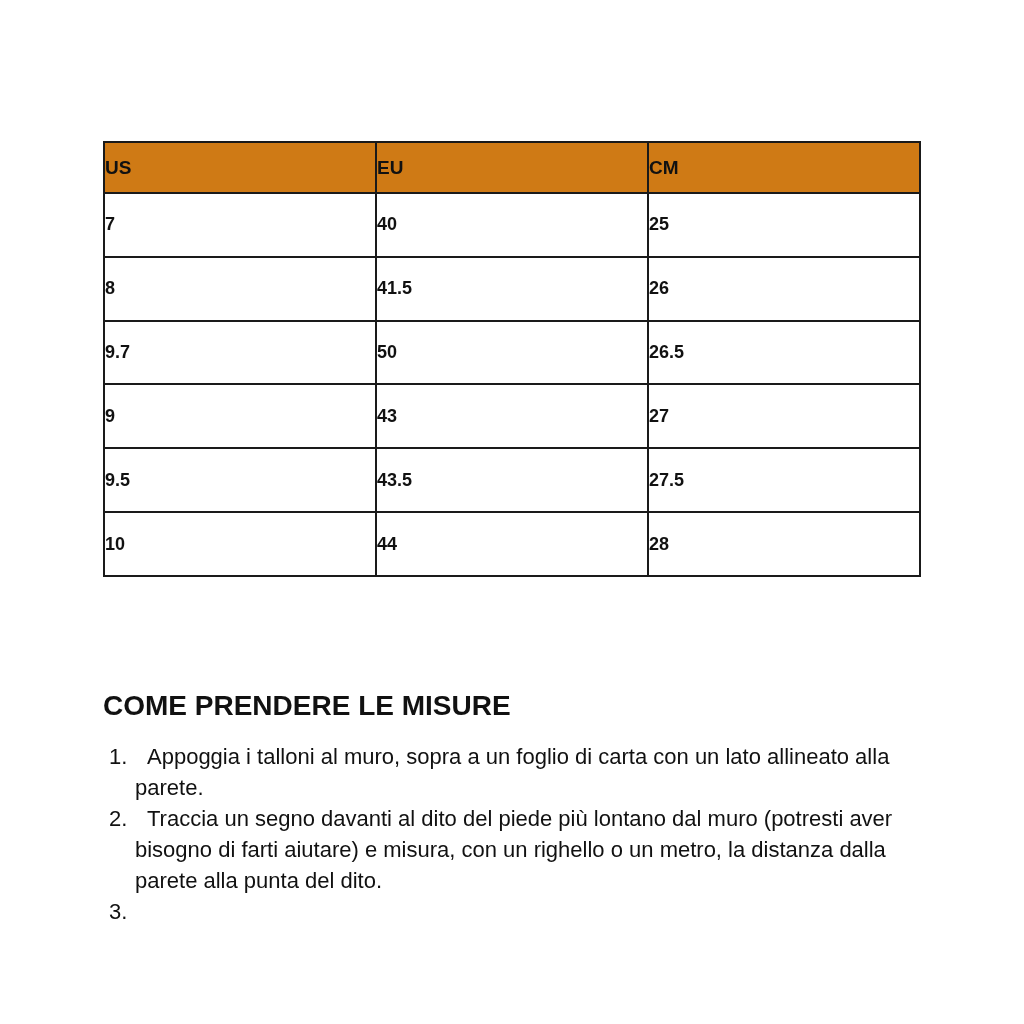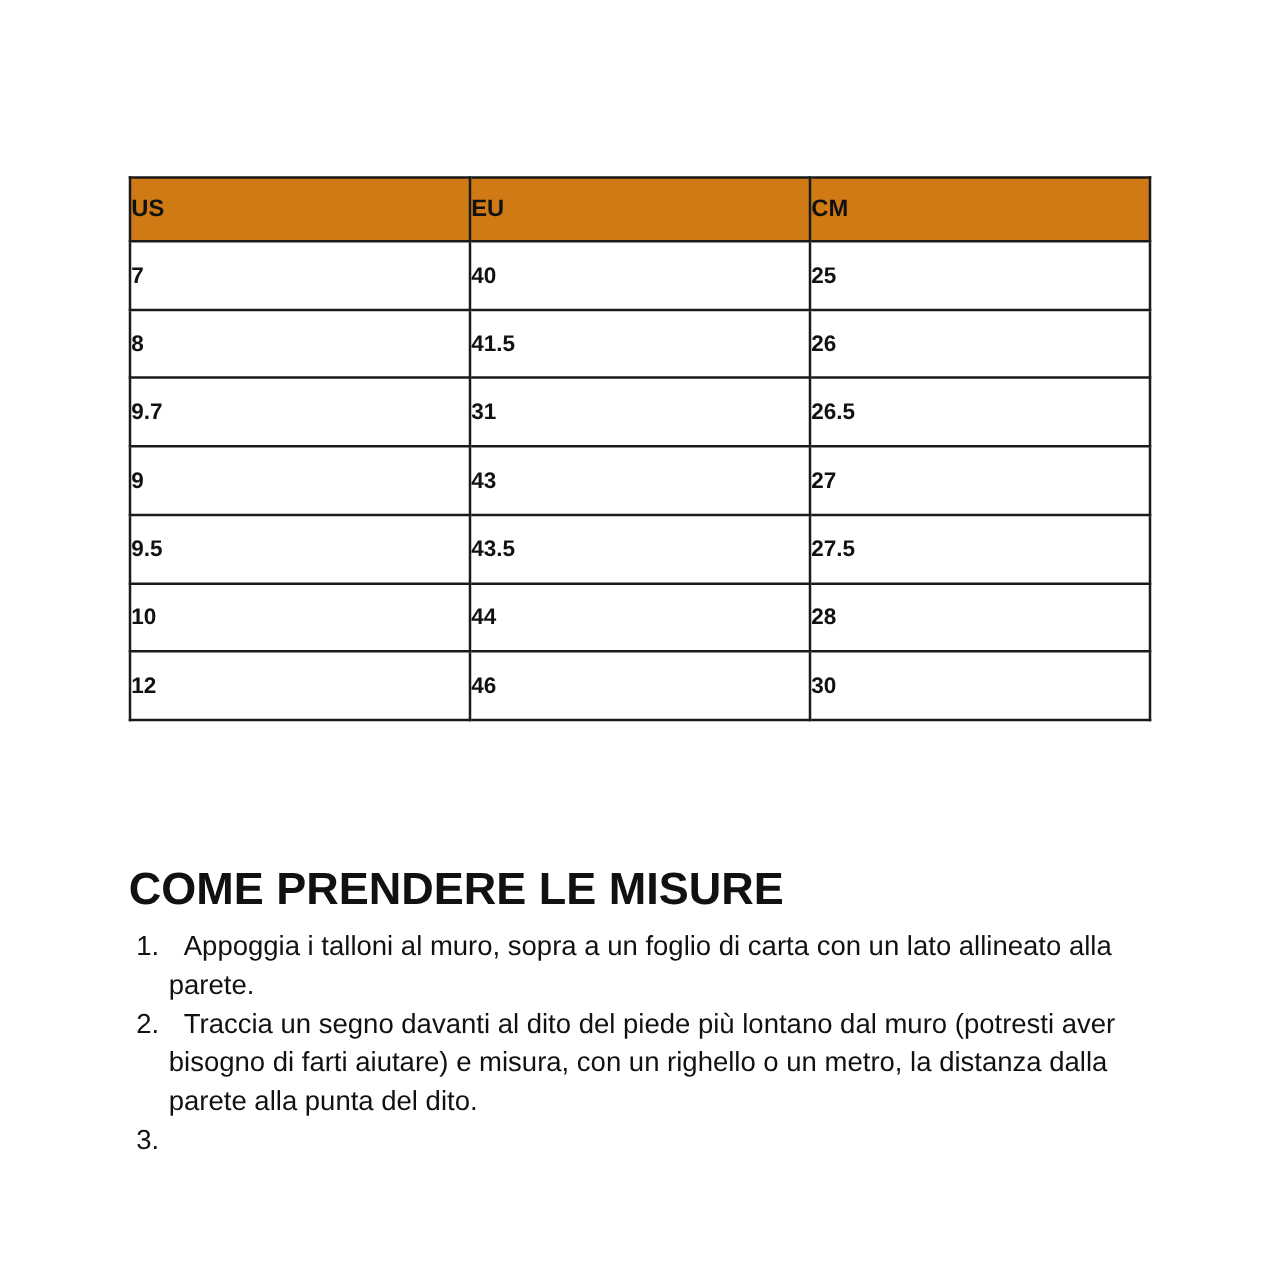--- a/index.html
+++ b/index.html
@@ -46,21 +46,21 @@
   }
   table.size-table td {
     font-size: 18px;
     font-weight: bold;
     background: #ffffff;
   }
   .section-heading {
     position: absolute;
     left: 103px;
     top: 690px;
-    font-size: 36px;
+    font-size: 28px;
     font-weight: bold;
     white-space: nowrap;
   }
   .steps {
     position: absolute;
     left: 135px;
     top: 741px;
     width: 786px;
     font-size: 22px;
     line-height: 31px;
@@ -96,42 +96,37 @@
         <td>40</td>
         <td>25</td>
       </tr>
       <tr>
         <td>8</td>
         <td>41.5</td>
         <td>26</td>
       </tr>
       <tr>
         <td>9.7</td>
-        <td>31</td>
+        <td>50</td>
         <td>26.5</td>
       </tr>
       <tr>
         <td>9</td>
         <td>43</td>
         <td>27</td>
       </tr>
       <tr>
         <td>9.5</td>
         <td>43.5</td>
         <td>27.5</td>
       </tr>
       <tr>
         <td>10</td>
         <td>44</td>
         <td>28</td>
-      </tr>
-      <tr>
-        <td>12</td>
-        <td>46</td>
-        <td>30</td>
       </tr>
     </tbody>
   </table>
 
   <div class="section-heading">COME PRENDERE LE MISURE</div>
 
   <div class="steps">
     <div class="step">
       <span class="num">1.</span>
       <span class="txt">Appoggia i talloni al muro, sopra a un foglio di carta con un lato allineato alla parete.</span>

